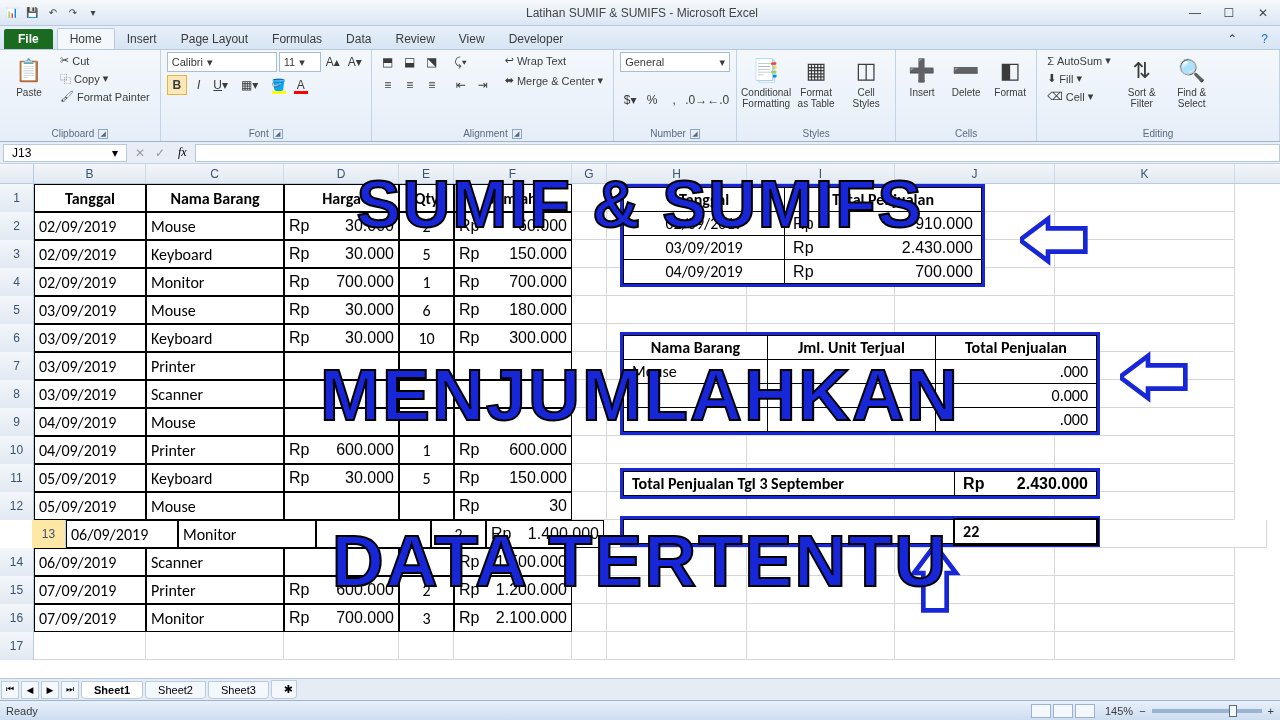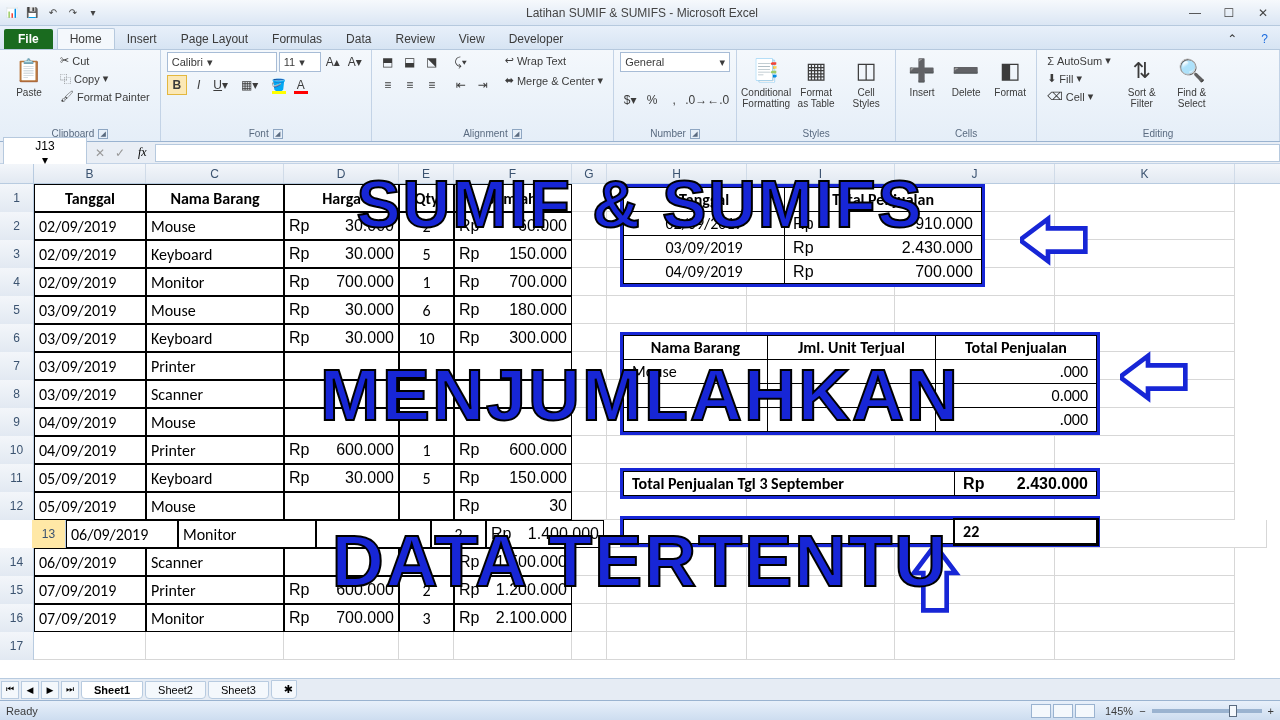--- a/index.html
+++ b/index.html
@@ -30,21 +30,21 @@
 .rbtn { border:1px solid transparent; padding:1px 3px; border-radius:2px; display:flex; align-items:center; gap:3px; cursor:pointer; white-space:nowrap; }
 .bigbtn { display:flex; flex-direction:column; align-items:center; justify-content:center; width:46px; padding:2px; cursor:pointer; border:1px solid transparent; border-radius:2px; }
 .bigbtn .ico { width:32px; height:32px; display:flex; align-items:center; justify-content:center; font-size:22px; }
 .bigbtn .cap { font-size:10px; text-align:center; line-height:11px; }
 .combo { border:1px solid #a7bcd6; background:#fff; height:20px; display:flex; align-items:center; padding:0 4px; font-size:11px; gap:4px; }
 .iconbox { width:20px; height:20px; display:flex; align-items:center; justify-content:center; border:1px solid transparent; cursor:pointer; font-size:12px;}
 .sep { width:1px; background:#c3d3e6; margin:2px 2px; }
 
 
 .fxbar { height:22px; background:#e9eef5; border-bottom:1px solid #c3d3e6; display:flex; align-items:center; font-size:12px; }
-.namebox { width:84px; border:1px solid #b6c9de; background:#fff; margin:0 3px; padding:1px 8px; display:flex; justify-content:space-between; align-items:center;flex-direction:column;}
+.namebox { width:124px; border:1px solid #b6c9de; background:#fff; margin:0 3px; padding:1px 8px; display:flex; justify-content:space-between; align-items:center;}
 .fxlabel { padding:0 8px; font-style:italic; font-family:"Times New Roman",serif; }
 .fxinput { flex:1; border:1px solid #b6c9de; background:#fff; height:18px; padding:1px 4px; }
 
 
 .gridwrap { position:relative; height:530px; overflow:hidden; background:#fff; }
 .colheads { display:flex; height:20px; background:linear-gradient(#f3f6fa,#e2e9f2); border-bottom:1px solid #b8cbe0; }
 .rowhead { width:34px; background:linear-gradient(#f3f6fa,#e2e9f2); border-right:1px solid #b8cbe0; text-align:center; font-size:12px; color:#3b5370; display:flex; align-items:center; justify-content:center;}
 .colhead { border-right:1px solid #d0dbe8; text-align:center; font-size:12px; color:#3b5370; display:flex; align-items:center; justify-content:center;}
 .gridbody { position:relative; }
 .gridrow { display:flex; height:28px; }

